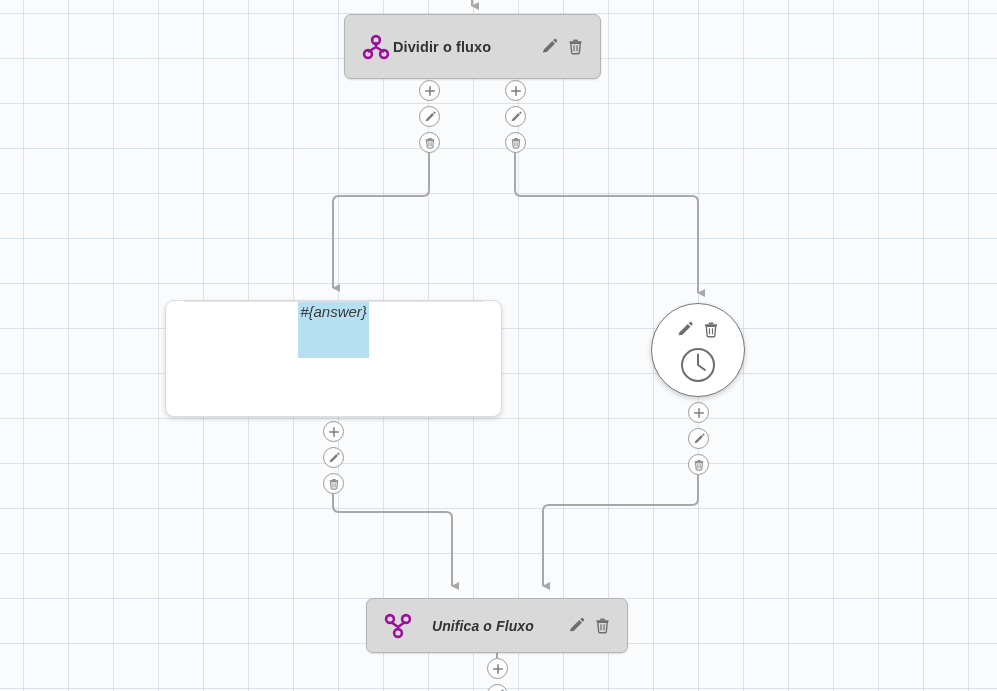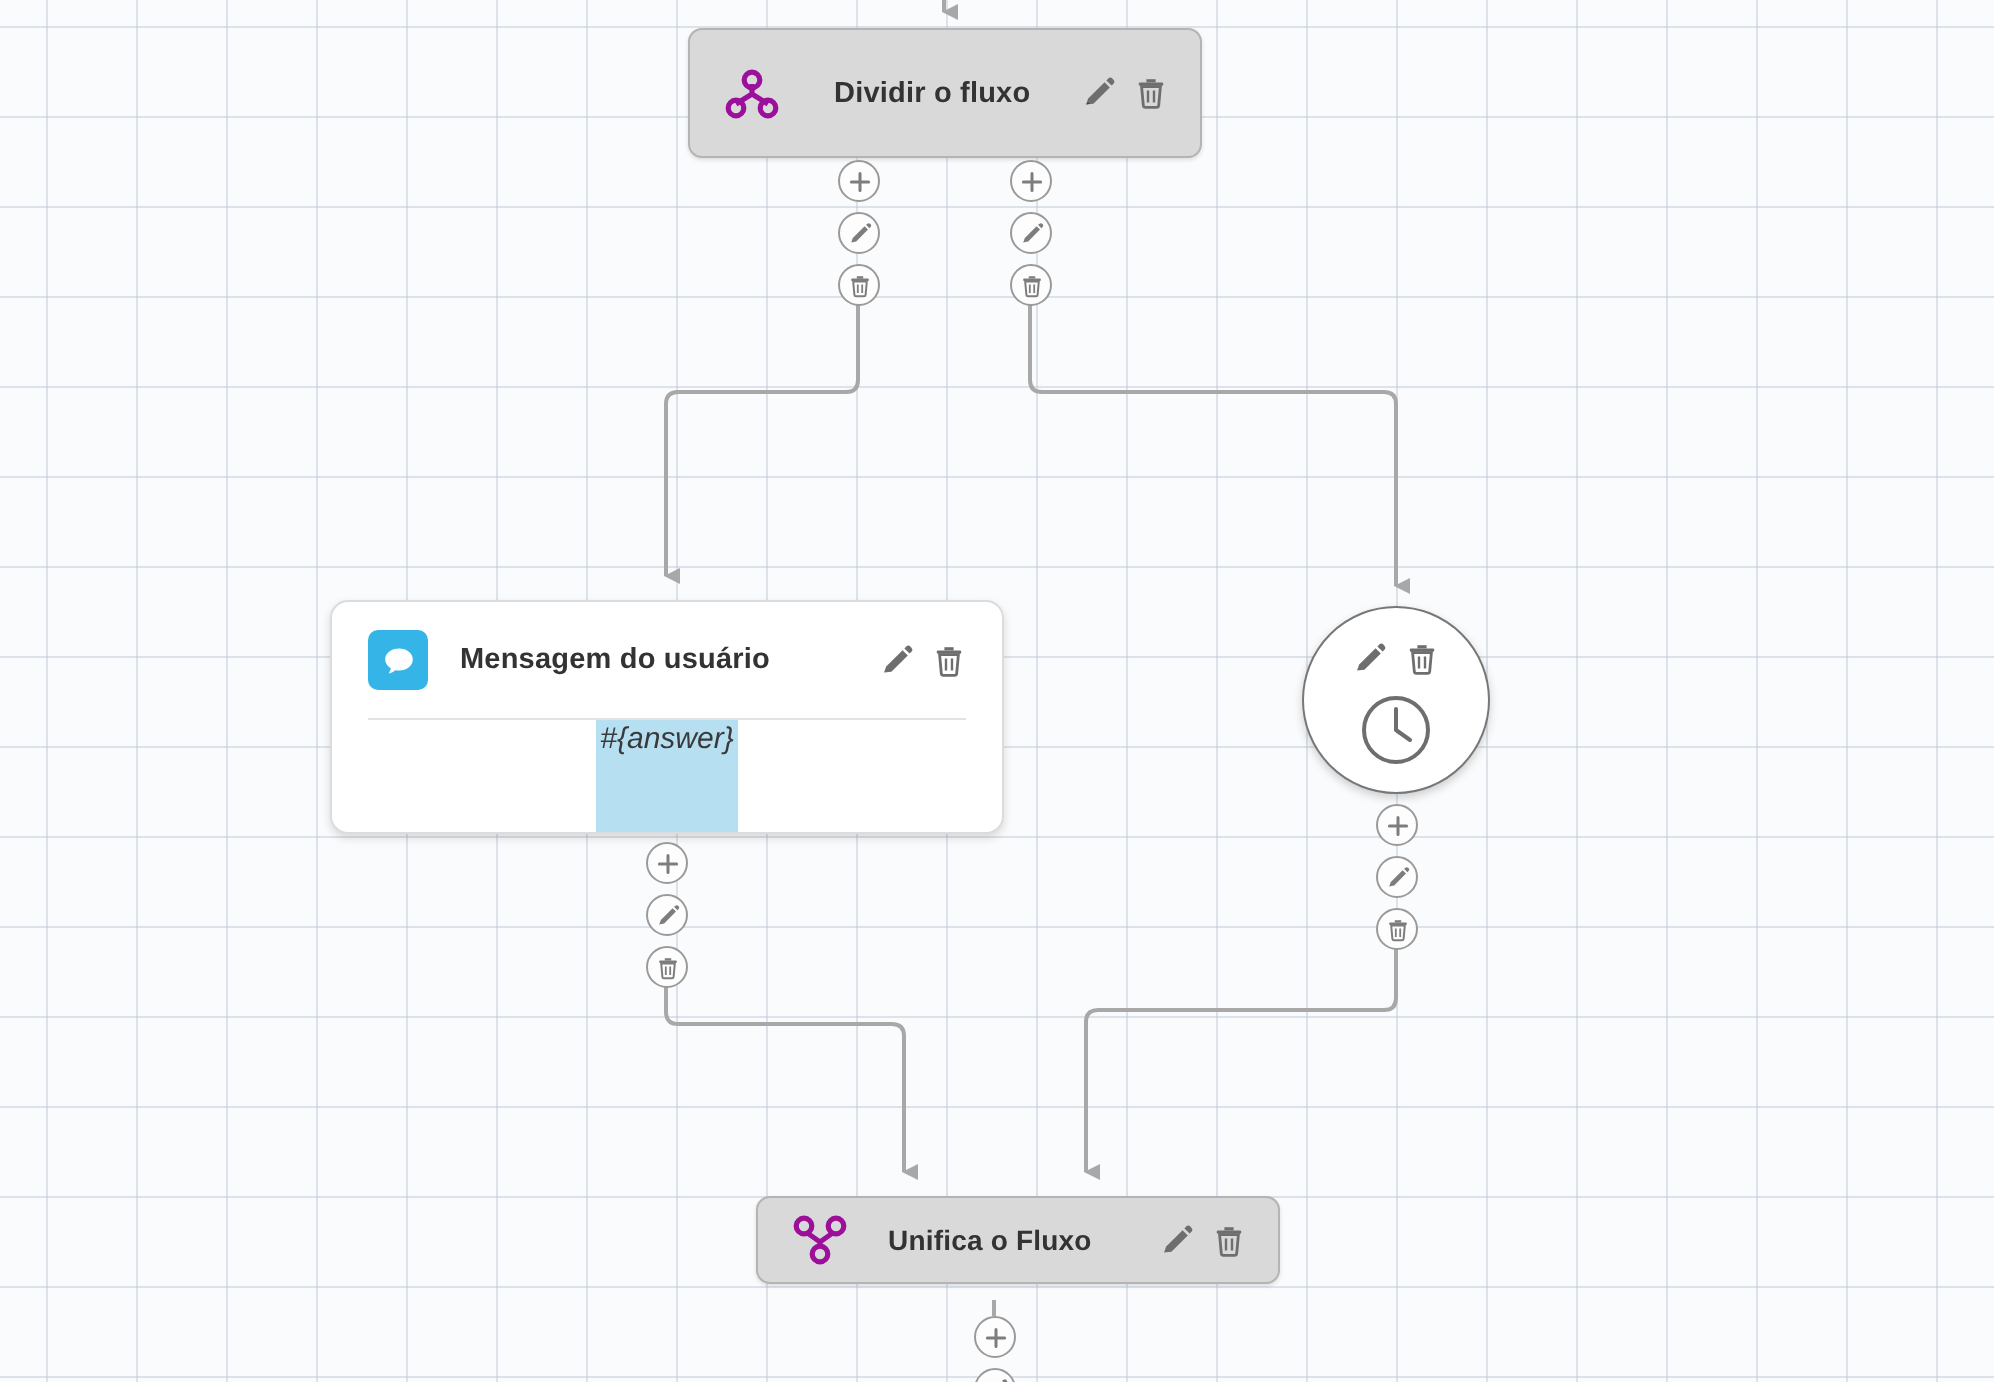--- a/index.html
+++ b/index.html
@@ -33,24 +33,24 @@
   .node-title{
     font-size:14.5px;font-weight:bold;color:#333;letter-spacing:.1px;
     white-space:nowrap;
   }
   .hdr-actions{display:flex;align-items:center;gap:9px;}
   .ico-btn{width:17px;height:17px;display:block;cursor:pointer;}
   .ico-btn svg{display:block;width:17px;height:17px;}
 
   
   #node-split{left:344px;top:14px;width:257px;height:65px;padding:0 16px;}
-  #node-merge{left:378px;top:598px;width:262px;height:44px;padding:0 16px;}
+  #node-merge{left:366px;top:598px;width:262px;height:55px;padding:0 16px;font-style:italic;}
   .flow-ico{width:30px;height:30px;flex:0 0 30px;}
   .flow-ico svg{display:block;width:30px;height:30px;}
-  #node-split .node-title{margin-left:26px;}
+  #node-split .node-title{margin-left:2px;}
   #node-merge .node-title{margin-left:19px;font-size:14px;}
   #node-split .hdr-actions{margin-left:auto;}
   #node-merge .hdr-actions{margin-left:auto;}
 
   
   #node-msg{left:165px;top:300px;width:337px;height:117px;}
   #node-msg .msg-head{
     display:flex;align-items:center;height:58px;padding:0 18px 0 18px;
   }
   .msg-ico{width:30px;height:30px;flex:0 0 30px;border-radius:5px;background:#35b4e8;
@@ -186,47 +186,20 @@
       <svg viewBox="0 0 12 12" xmlns="http://www.w3.org/2000/svg">
         <rect x="1.6" y="2.3" width="8.8" height="1.2" rx=".4" fill="#7d7d7d"></rect>
         <path d="M4.4,1.1 h3.2 v1.2 h-3.2 z" fill="#7d7d7d"></path>
         <path d="M2.6,3.8 h6.8 l-.6,6.6 a.8,.8 0 0 1 -.8,.7 h-4 a.8,.8 0 0 1 -.8,-.7 z" fill="none" stroke="#7d7d7d" stroke-width="1"></path>
         <path d="M4.9,5.2 v4.3 M7.1,5.2 v4.3" stroke="#7d7d7d" stroke-width=".9"></path>
       </svg>
     </div>
   </div>
 
   <div class="node node-white" id="node-msg">
-    <div class="msg-head">
-      <span class="msg-ico">
-        <svg viewBox="0 0 19 19" xmlns="http://www.w3.org/2000/svg">
-          <path d="M9.5,3.3 C5.6,3.3 2.6,5.7 2.6,8.7 C2.6,10.5 3.7,12.1 5.4,13.1
-                   C5.3,14 4.8,15 4.3,15.7 C5.6,15.4 6.9,14.8 7.7,14.1
-                   C8.3,14.2 8.9,14.2 9.5,14.2 C13.4,14.2 16.4,11.8 16.4,8.7
-                   C16.4,5.7 13.4,3.3 9.5,3.3 Z" fill="#ffffff"></path>
-        </svg>
-      </span>
-      <span class="node-title">Mensagem do usuário</span>
-      <span class="hdr-actions">
-        <span class="ico-btn">
-          <svg viewBox="0 0 17 17" xmlns="http://www.w3.org/2000/svg">
-            <path d="M2,14.2 L3.1,11.3 L11.3,3.1 L13.9,5.7 L5.7,13.9 Z" fill="#6e6e6e"></path>
-            <path d="M12.2,2.2 L14.8,4.8 L15.6,4 A1.6,1.6 0 0,0 15.6,1.7 L15.3,1.4 A1.6,1.6 0 0,0 13,1.4 Z" fill="#6e6e6e"></path>
-          </svg>
-        </span>
-        <span class="ico-btn">
-          <svg viewBox="0 0 17 17" xmlns="http://www.w3.org/2000/svg">
-            <rect x="2.4" y="3.2" width="12.2" height="1.7" rx=".6" fill="#6e6e6e"></rect>
-            <path d="M6.2,1.6 h4.6 v1.6 h-4.6 z" fill="#6e6e6e"></path>
-            <path d="M3.8,5.3 h9.4 l-.85,9.4 a1.1,1.1 0 0 1 -1.1,1 h-5.5 a1.1,1.1 0 0 1 -1.1,-1 z" fill="none" stroke="#6e6e6e" stroke-width="1.4"></path>
-            <path d="M7,7.3 v6 M10,7.3 v6" stroke="#6e6e6e" stroke-width="1.2"></path>
-          </svg>
-        </span>
-      </span>
-    </div>
     <div class="msg-sep"></div>
     <div class="msg-body">
       <span class="msg-var">#{answer}</span>
     </div>
   </div>
 
   <div>
     <div class="conn-btn" style="left:323px;top:421px">
       <svg viewBox="0 0 12 12" xmlns="http://www.w3.org/2000/svg">
         <path d="M6,1.7 V10.3 M1.7,6 H10.3" stroke="#7d7d7d" stroke-width="1.5" stroke-linecap="round"></path>

